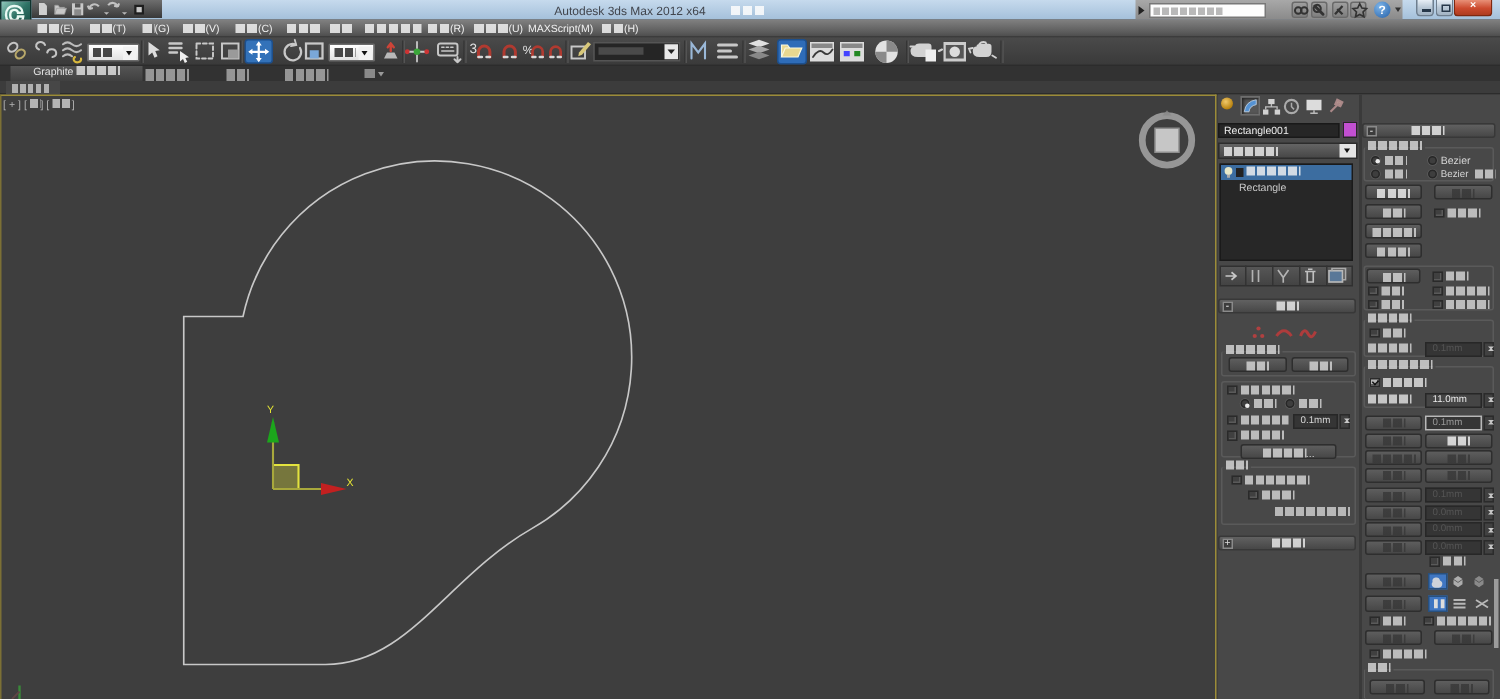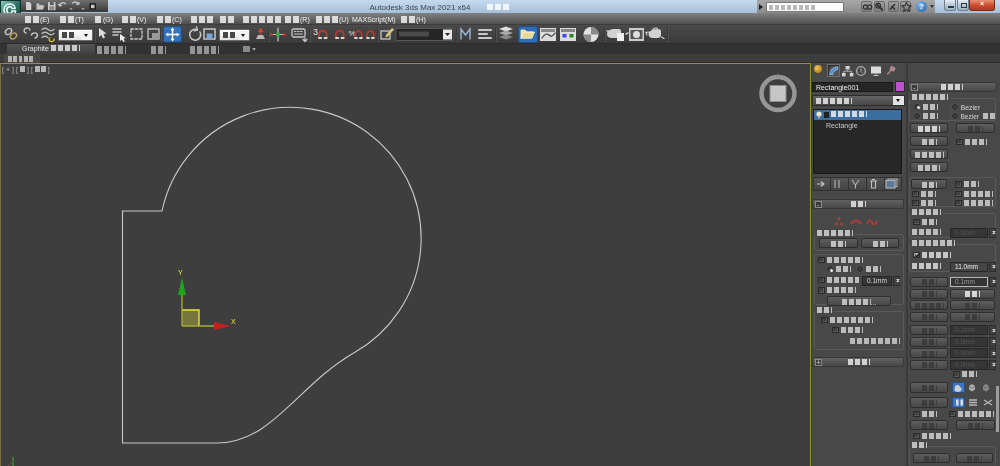--- a/index.html
+++ b/index.html
@@ -64,21 +64,21 @@
 </style></head>
 <body>
 <div id="app">
 
 <div class="a" id="tbar"></div>
 <div class="a" id="qat"></div>
 <div class="a" id="logo"></div>
 <svg class="a" width="16" height="16" style="left:2px;top:2px" viewBox="0 0 16 16">
  <path d="M13 6.5 C13 3.5 10.5 2 7.5 2 C4 2 2 4.5 2 8 C2 11.5 4.5 14 8 14 C11 14 13.5 12 13.5 9 L10 9 C10 10.5 9 11.5 7.7 11.5 C5.8 11.5 4.8 10 4.8 8 C4.8 6 5.8 4.6 7.6 4.6 C9 4.6 9.9 5.4 10 6.5 Z" fill="none" stroke="#eafaf4" stroke-width="1.6"></path>
 </svg>
-<div class="a" id="title" style="left:300px;top:3px;width:240px;text-align:center;color:#41454d;font-size:8px">Autodesk 3ds Max  2021 x64</div>
+<div class="a" id="title" style="left:300px;top:3px;width:240px;text-align:center;color:#41454d;font-size:8px">Autodesk 3ds Max  2012 x64</div>
 <div class="z z8 a" style="left:487px;top:3.5px;width:23px;color:#fdfdfd"></div>
 <div class="a" id="icplate"></div>
 <div class="a" style="left:759px;top:4px;border:3px solid transparent;border-left:4.5px solid #222"></div>
 <div class="a" id="srch"></div>
 <div class="z z6 a" style="left:769px;top:4.5px;width:46px;color:#a8a8a8"></div>
 <div class="icbtn" style="left:861px"></div>
 <div class="icbtn" style="left:874px"></div>
 <div class="icbtn" style="left:888px"></div>
 <div class="icbtn" style="left:900px"></div>
 <svg class="a" width="60" height="11" style="left:862px;top:1px" viewBox="0 0 60 11">

